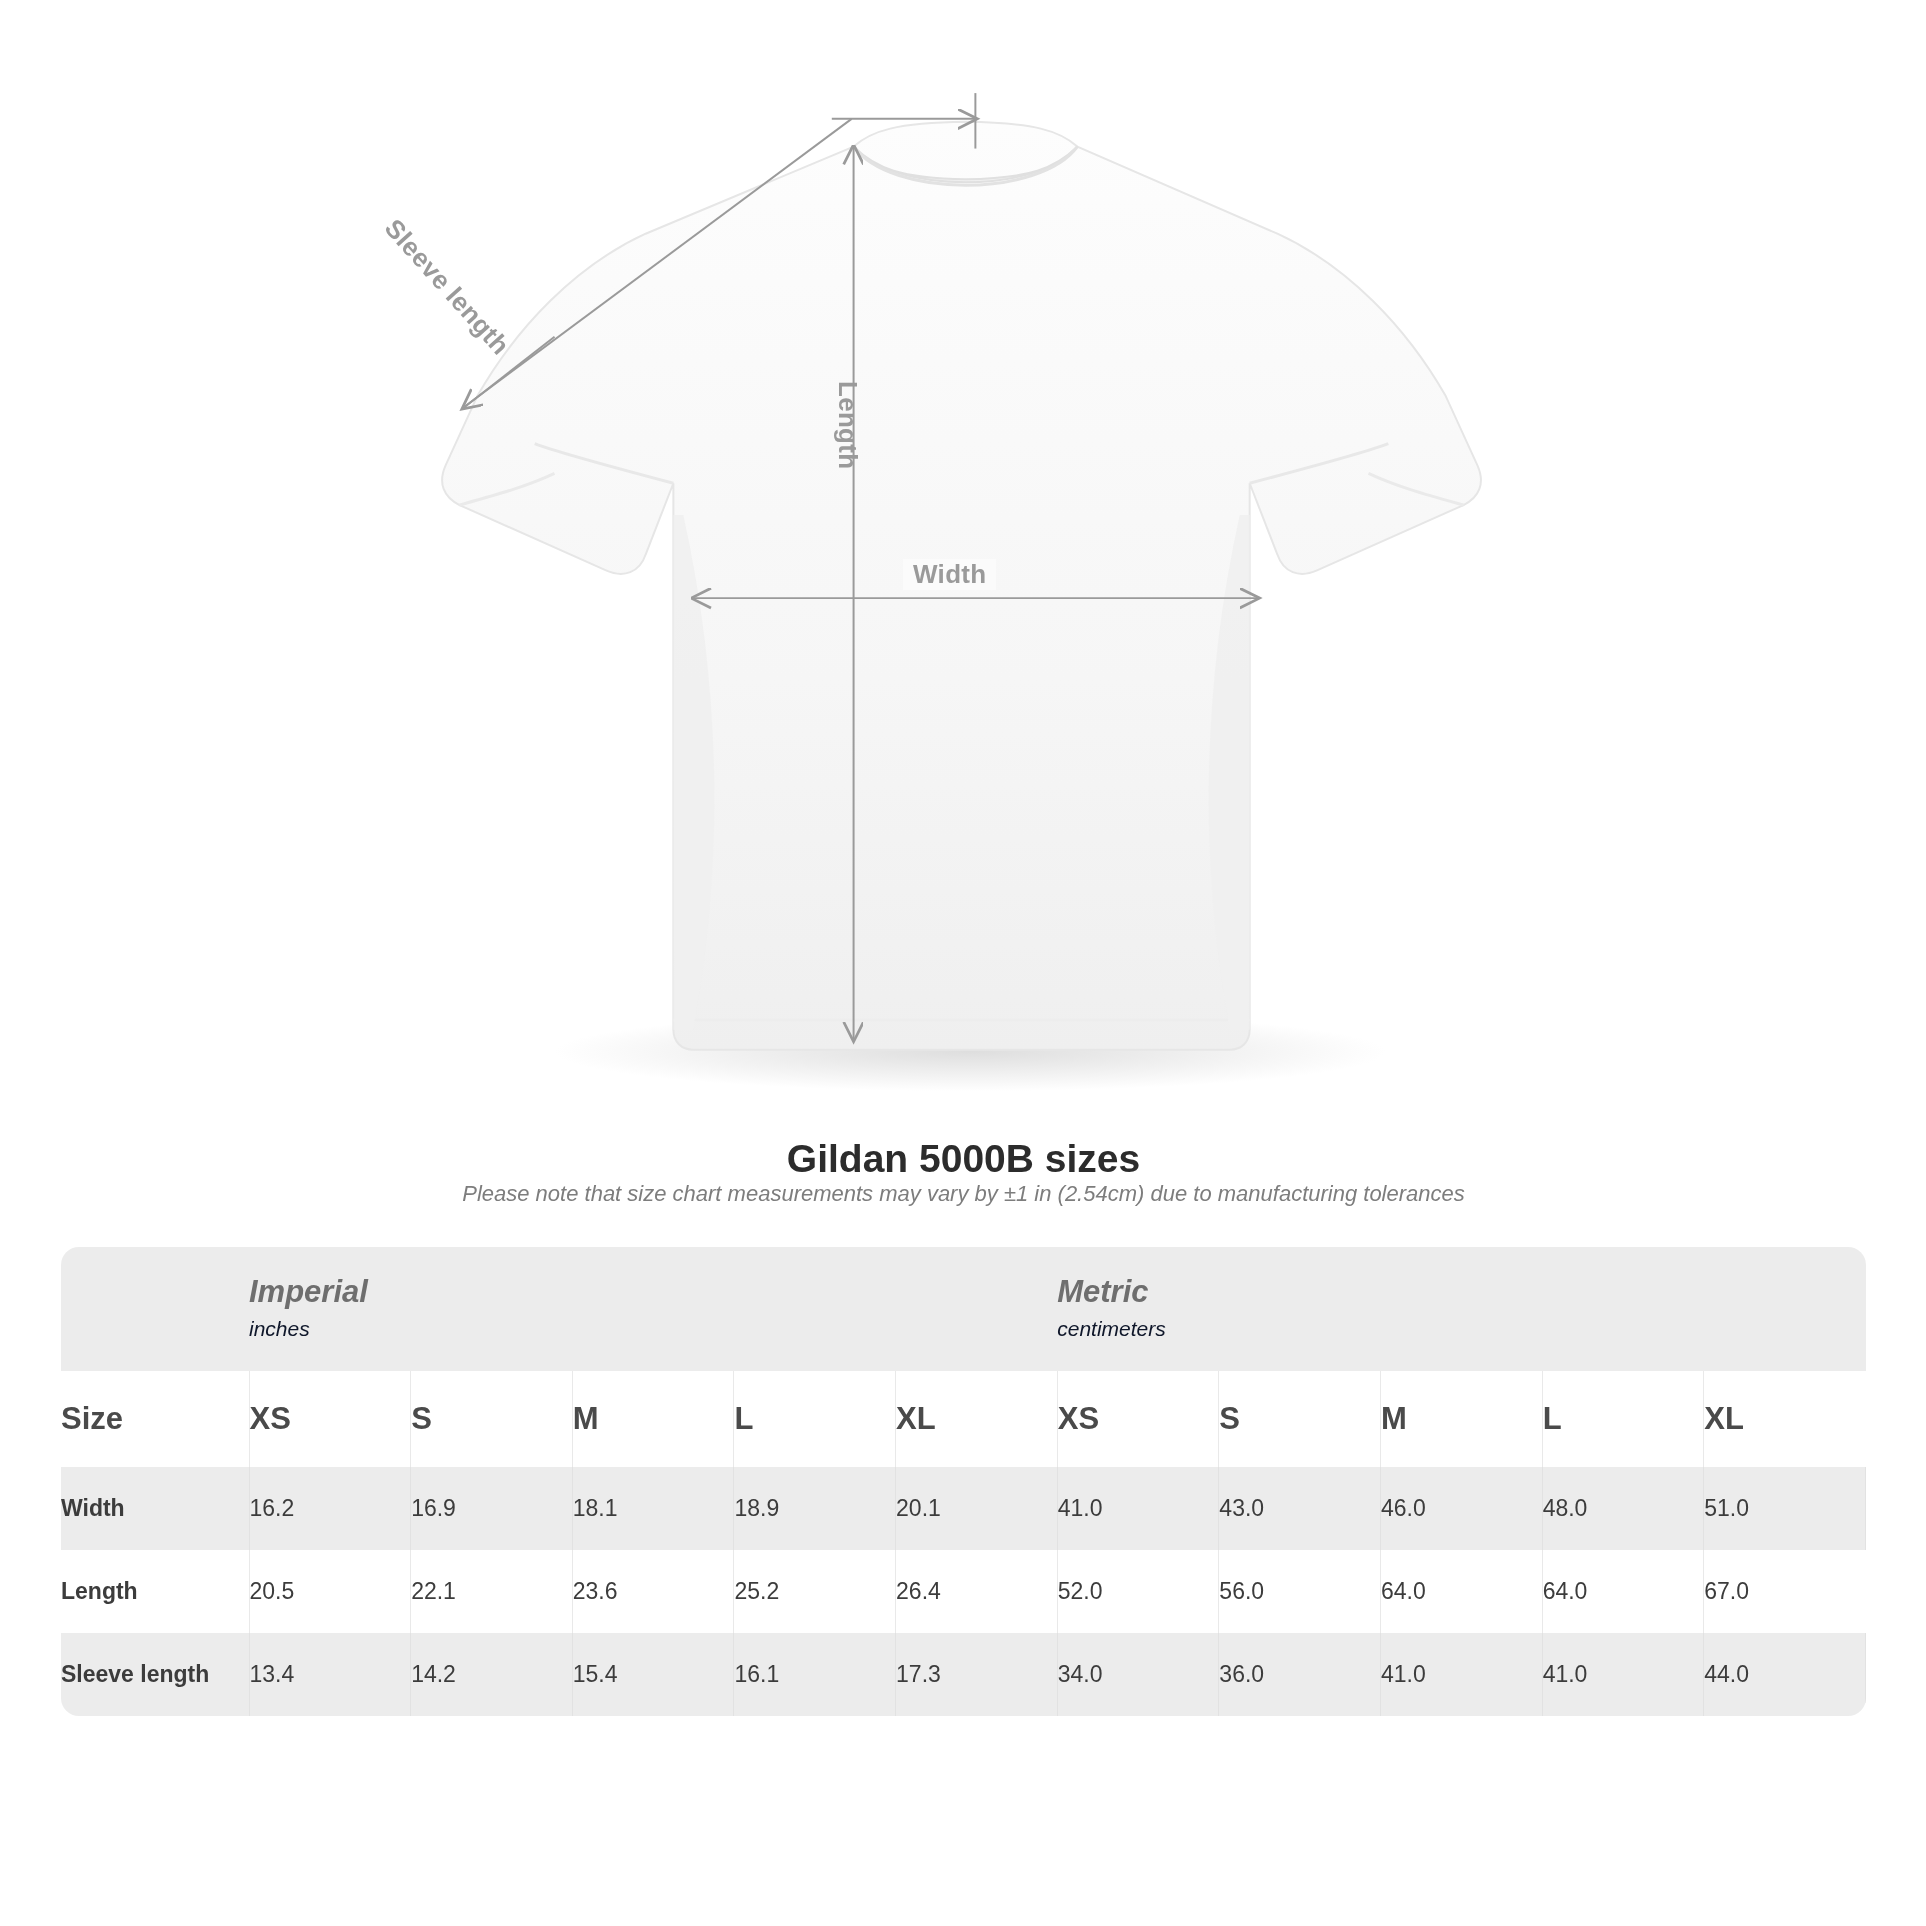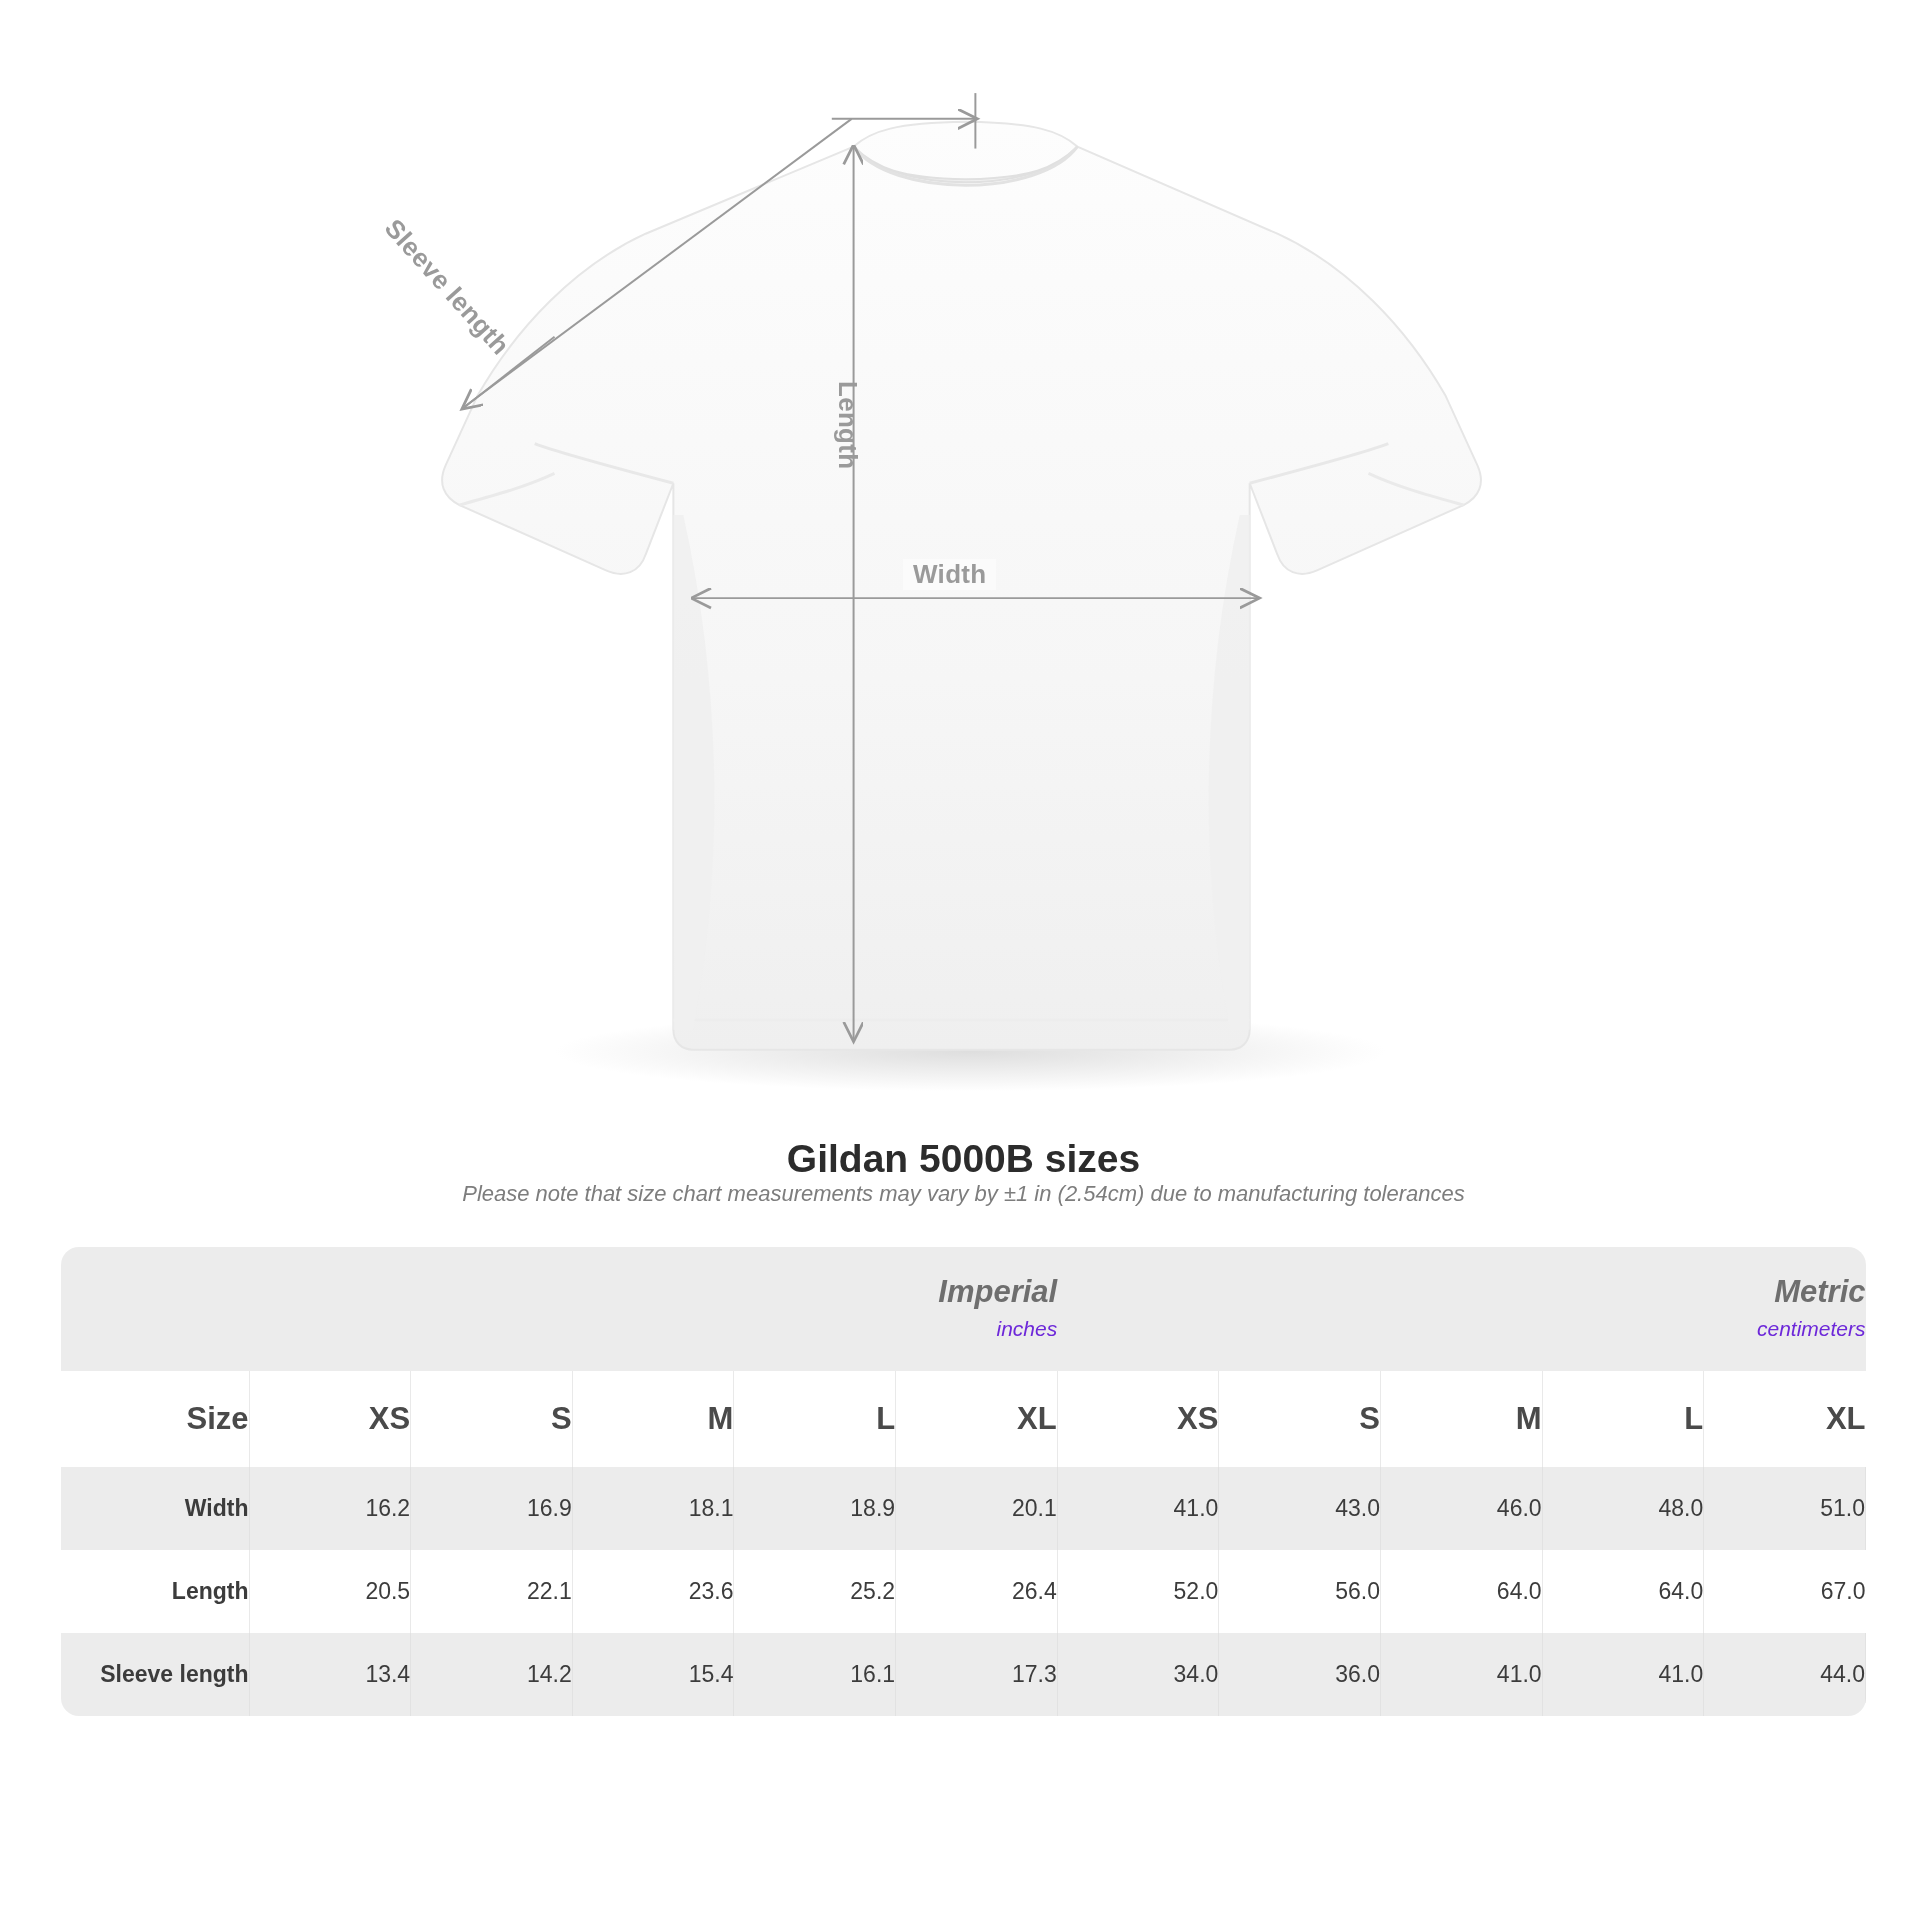--- a/index.html
+++ b/index.html
@@ -83,41 +83,41 @@
     margin: 40px 61px 0 61px;
     border-radius: 18px;
     overflow: hidden;
   }
   table.size-table {
     width: 100%;
     border-collapse: collapse;
     table-layout: fixed;
   }
   table.size-table td, table.size-table th {
-    text-align: right;
+    text-align: left;
     vertical-align: middle;
   }
   .unit-row td {
     background: #ececec;
     padding: 26px 0 26px 0;
   }
   .unit-row td.blank {
     background: #ececec;
   }
   .unit-name {
     font-size: 31px;
     font-weight: bold;
     font-style: italic;
     color: #6e6e6e;
     line-height: 1.25;
   }
   .unit-sub {
     font-size: 21px;
     font-style: italic;
-    color: #6d28d9;
+    color: #0f172a;
     line-height: 1.6;
   }
 
   .head-row td {
     background: #ffffff;
     padding: 30px 0;
     font-size: 31px;
     font-weight: bold;
     color: #4a4a4a;
     border-right: 1px solid #e9e9e9;

